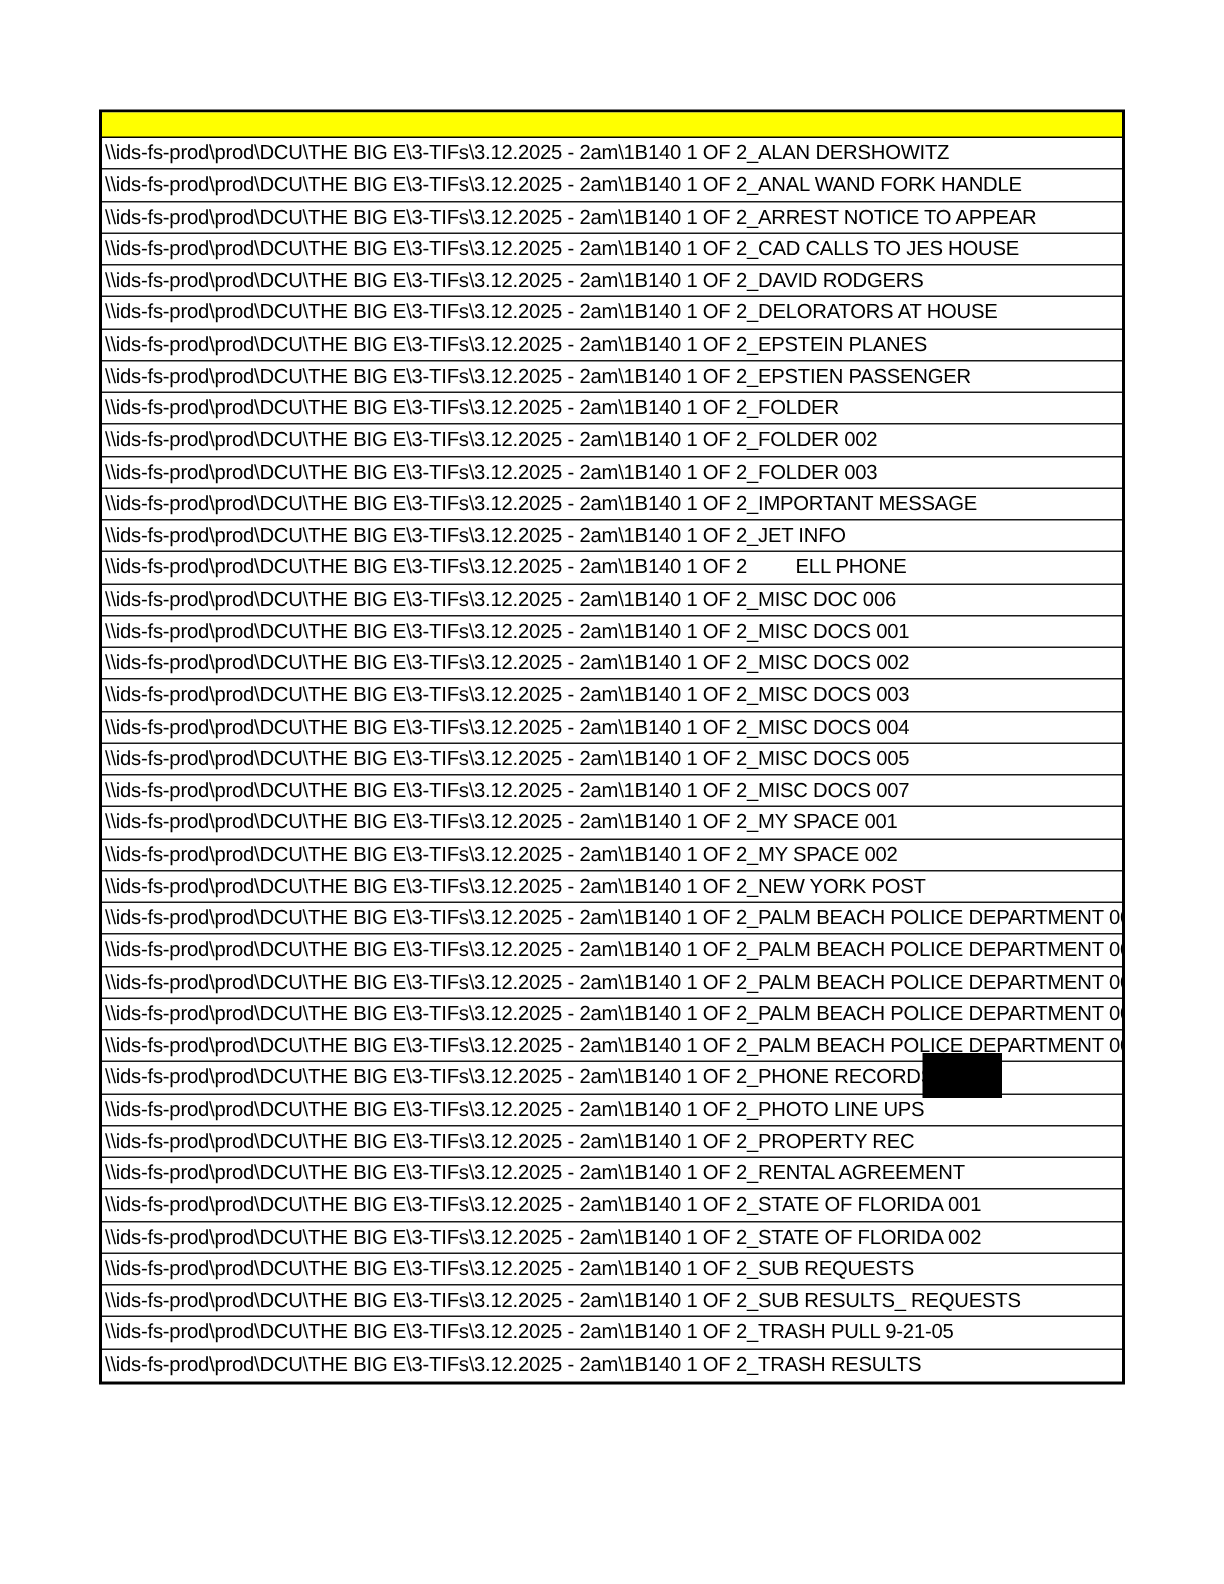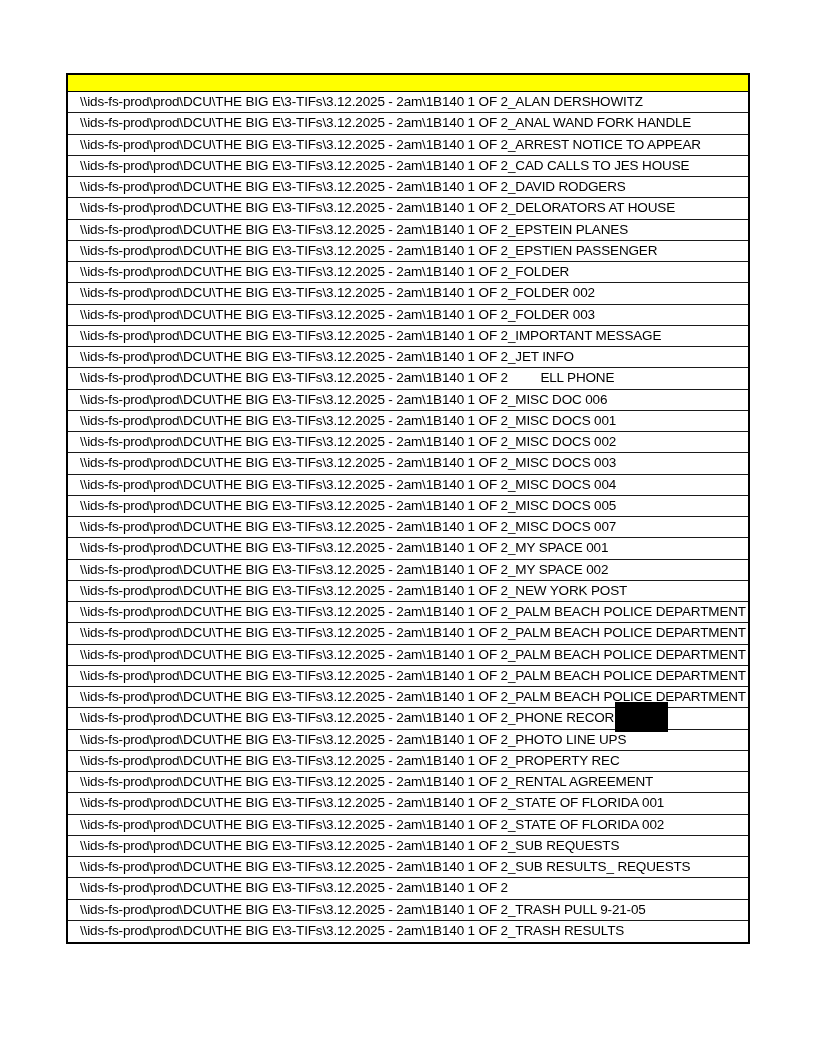--- a/index.html
+++ b/index.html
@@ -30,21 +30,21 @@
     padding-left: 3px;
     white-space: pre;
     overflow: hidden;
   }
   .row {
     height: 21.25px;
     border-bottom: 1px solid #1a1a1a;
     font-size: 13.5px;
     letter-spacing: -0.15px;
     line-height: 20.5px;
-    padding-left: 12px;
+    padding-left: 2px;
     white-space: pre;
     overflow: hidden;
   }
   .row:last-child { border-bottom: none; }
   .redaction {
     position: absolute;
     left: 547px;
     top: 627px;
     width: 53px;
     height: 30px;
@@ -90,19 +90,18 @@
         <div class="row">\\ids-fs-prod\prod\DCU\THE BIG E\3-TIFs\3.12.2025 - 2am\1B140 1 OF 2_PALM BEACH POLICE DEPARTMENT 004</div>
         <div class="row">\\ids-fs-prod\prod\DCU\THE BIG E\3-TIFs\3.12.2025 - 2am\1B140 1 OF 2_PALM BEACH POLICE DEPARTMENT 005</div>
         <div class="row">\\ids-fs-prod\prod\DCU\THE BIG E\3-TIFs\3.12.2025 - 2am\1B140 1 OF 2_PHONE RECORDS</div>
         <div class="row">\\ids-fs-prod\prod\DCU\THE BIG E\3-TIFs\3.12.2025 - 2am\1B140 1 OF 2_PHOTO LINE UPS</div>
         <div class="row">\\ids-fs-prod\prod\DCU\THE BIG E\3-TIFs\3.12.2025 - 2am\1B140 1 OF 2_PROPERTY REC</div>
         <div class="row">\\ids-fs-prod\prod\DCU\THE BIG E\3-TIFs\3.12.2025 - 2am\1B140 1 OF 2_RENTAL AGREEMENT</div>
         <div class="row">\\ids-fs-prod\prod\DCU\THE BIG E\3-TIFs\3.12.2025 - 2am\1B140 1 OF 2_STATE OF FLORIDA 001</div>
         <div class="row">\\ids-fs-prod\prod\DCU\THE BIG E\3-TIFs\3.12.2025 - 2am\1B140 1 OF 2_STATE OF FLORIDA 002</div>
         <div class="row">\\ids-fs-prod\prod\DCU\THE BIG E\3-TIFs\3.12.2025 - 2am\1B140 1 OF 2_SUB REQUESTS</div>
         <div class="row">\\ids-fs-prod\prod\DCU\THE BIG E\3-TIFs\3.12.2025 - 2am\1B140 1 OF 2_SUB RESULTS_ REQUESTS</div>
-        <div class="row">\\ids-fs-prod\prod\DCU\THE BIG E\3-TIFs\3.12.2025 - 2am\1B140 1 OF 2</div>
         <div class="row">\\ids-fs-prod\prod\DCU\THE BIG E\3-TIFs\3.12.2025 - 2am\1B140 1 OF 2_TRASH PULL 9-21-05</div>
         <div class="row">\\ids-fs-prod\prod\DCU\THE BIG E\3-TIFs\3.12.2025 - 2am\1B140 1 OF 2_TRASH RESULTS</div>
       </div>
     <div class="redaction"></div>
   </div>
 </div>
 
 </body></html>

